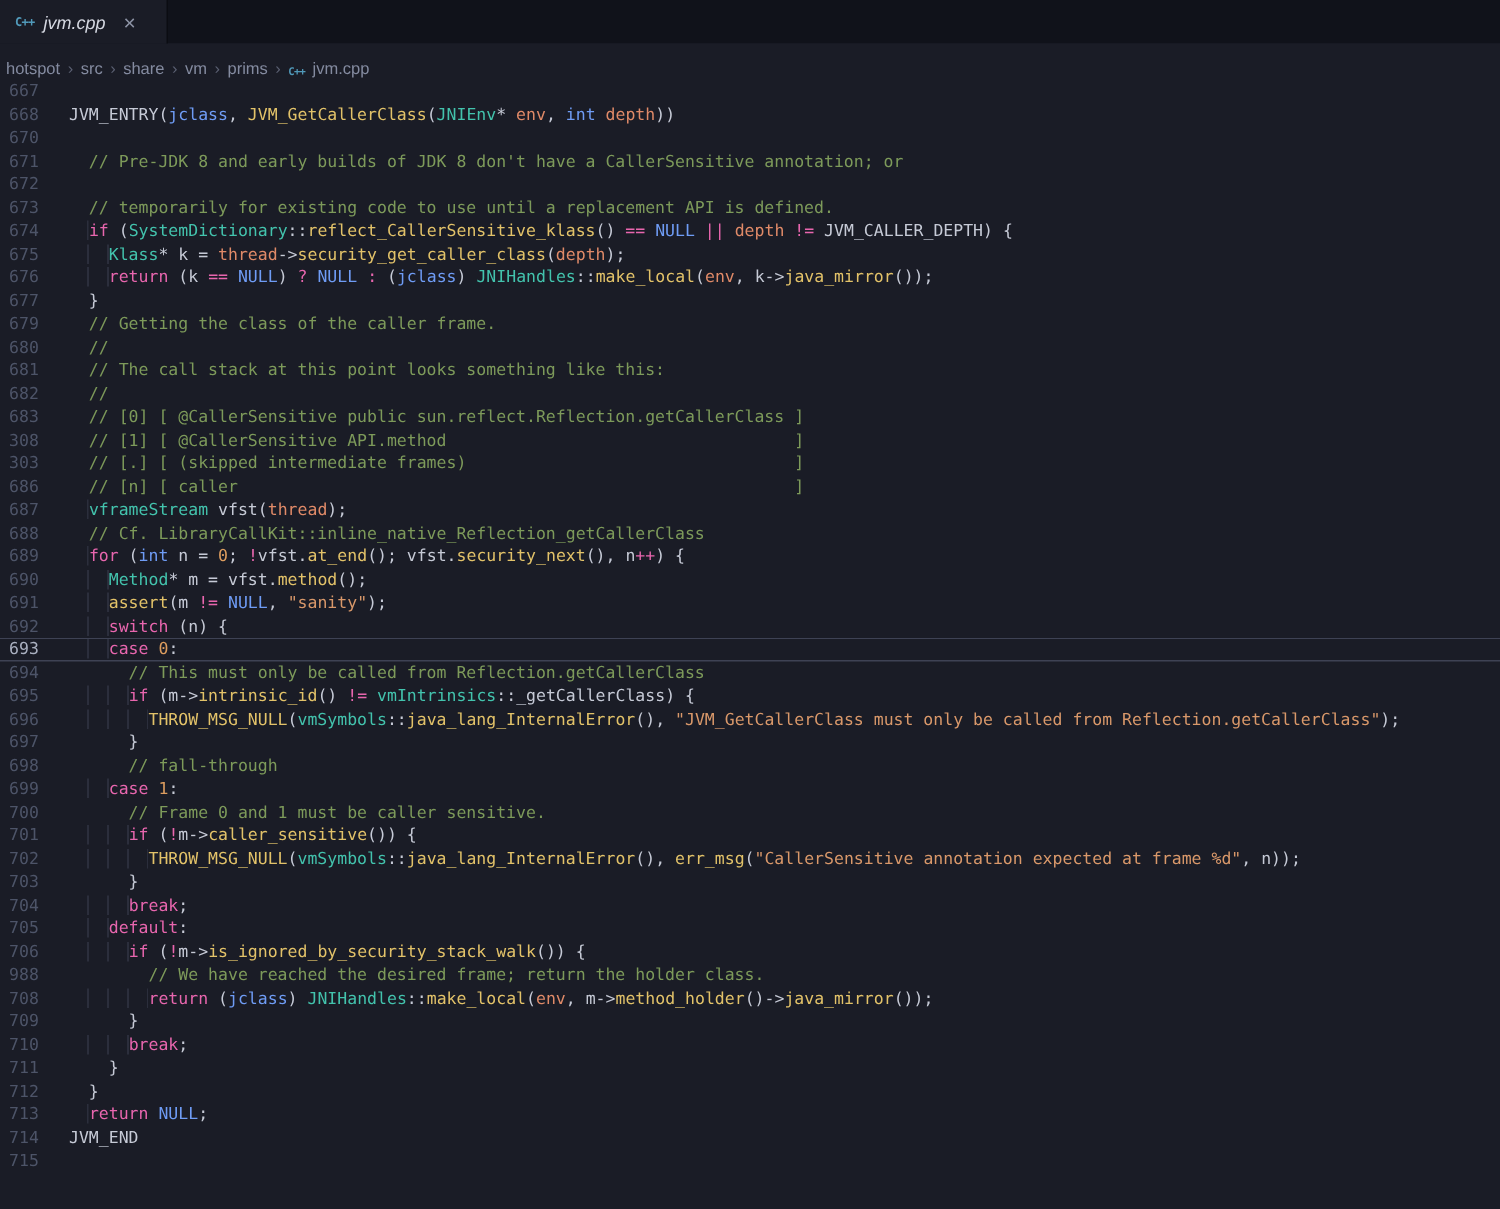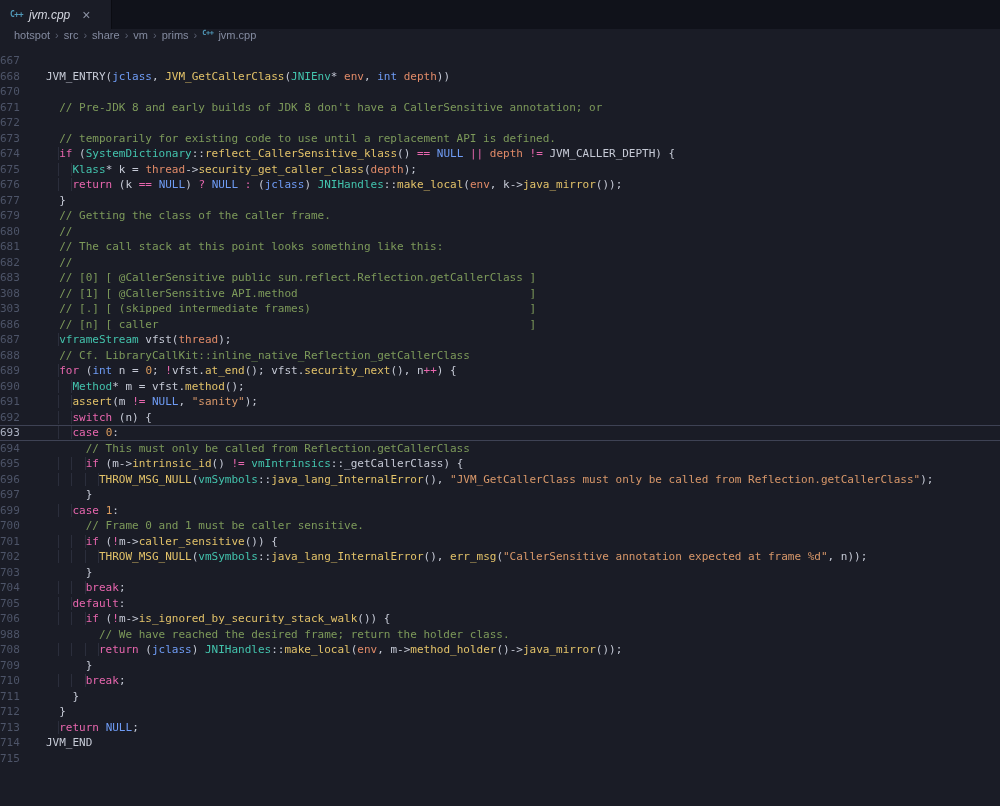--- a/index.html
+++ b/index.html
@@ -16,31 +16,31 @@
   
   .tabbar{height:29px;background:var(--tabbar-bg);display:flex;align-items:stretch}
   .tab{background:var(--bg);display:flex;align-items:center;gap:6px;padding:0 9px 0 10px;
        border-right:1px solid #0b0c12;min-width:112px;cursor:pointer}
   .tab-label{color:var(--tab-fg);font-size:12px;font-style:italic}
   .tab-close{color:#8d93a5;font-size:14px;line-height:14px;margin-left:6px;cursor:pointer}
   .ficon{color:var(--file-icon);font-family:"DejaVu Sans Mono",monospace;
          font-weight:bold;font-size:8px;letter-spacing:-.5px}
 
   
-  .breadcrumb{height:23px;display:flex;align-items:flex-start;padding-left:14px;gap:5px;
+  .breadcrumb{height:23px;display:flex;align-items:flex-end;padding-left:4px;gap:5px;
               background:var(--bg);font-size:11px;color:var(--breadcrumb-fg)}
   .crumb{cursor:pointer}
   .sep{color:#5b6072;font-size:11px}
   .breadcrumb .ficon{font-size:7px}
 
   
   .editor{font-family:"DejaVu Sans Mono",monospace;font-size:11px;padding-top:1px}
   .line{height:15.5px;line-height:15.5px;white-space:pre;display:flex}
   .line.current{box-shadow:inset 0 1px 0 var(--current-line-border), inset 0 -1px 0 var(--current-line-border)}
-  .ln{display:inline-block;width:46px;min-width:46px;text-align:left;padding-right:14px;
+  .ln{display:inline-block;width:46px;min-width:46px;text-align:center;padding-right:14px;
       color:var(--gutter-fg);user-select:none}
   .line.current .ln{color:var(--gutter-current-fg)}
   .code{color:var(--fg)}
   .t-pl{color:var(--fg)}
   .t-kw{color:var(--kw)}
   .t-ty{color:var(--ty)}
   .t-cl{color:var(--cl)}
   .t-fn{color:var(--fn)}
   .t-st{color:var(--st)}
   .t-cm{color:var(--cm)}
@@ -104,20 +104,21 @@
         <div class="line"><span class="ln">688</span><span class="code"><span class="t-cm">  // Cf. LibraryCallKit::inline_native_Reflection_getCallerClass</span></span></div>
         <div class="line"><span class="ln">689</span><span class="code"><span class="t-pl ws">  </span><span class="t-kw">for</span><span class="t-pl"> (</span><span class="t-ty">int</span><span class="t-pl"> n = </span><span class="t-nu">0</span><span class="t-pl">; </span><span class="t-op">!</span><span class="t-pl">vfst.</span><span class="t-fn">at_end</span><span class="t-pl">(); vfst.</span><span class="t-fn">security_next</span><span class="t-pl">(), n</span><span class="t-op">++</span><span class="t-pl">) {</span></span></div>
         <div class="line"><span class="ln">690</span><span class="code"><span class="t-pl ws">    </span><span class="t-cl">Method</span><span class="t-pl">* m = vfst.</span><span class="t-fn">method</span><span class="t-pl">();</span></span></div>
         <div class="line"><span class="ln">691</span><span class="code"><span class="t-pl ws">    </span><span class="t-fn">assert</span><span class="t-pl">(m </span><span class="t-op">!=</span><span class="t-pl"> </span><span class="t-cn">NULL</span><span class="t-pl">, </span><span class="t-st">"sanity"</span><span class="t-pl">);</span></span></div>
         <div class="line"><span class="ln">692</span><span class="code"><span class="t-pl ws">    </span><span class="t-kw">switch</span><span class="t-pl"> (n) {</span></span></div>
         <div class="line current"><span class="ln">693</span><span class="code"><span class="t-pl ws">    </span><span class="t-kw">case</span><span class="t-pl"> </span><span class="t-nu">0</span><span class="t-pl">:</span></span></div>
         <div class="line"><span class="ln">694</span><span class="code"><span class="t-cm">      // This must only be called from Reflection.getCallerClass</span></span></div>
         <div class="line"><span class="ln">695</span><span class="code"><span class="t-pl ws">      </span><span class="t-kw">if</span><span class="t-pl"> (m-&gt;</span><span class="t-fn">intrinsic_id</span><span class="t-pl">() </span><span class="t-op">!=</span><span class="t-pl"> </span><span class="t-cl">vmIntrinsics</span><span class="t-pl">::_getCallerClass) {</span></span></div>
         <div class="line"><span class="ln">696</span><span class="code"><span class="t-pl ws">        </span><span class="t-fn">THROW_MSG_NULL</span><span class="t-pl">(</span><span class="t-cl">vmSymbols</span><span class="t-pl">::</span><span class="t-fn">java_lang_InternalError</span><span class="t-pl">(), </span><span class="t-st">"JVM_GetCallerClass must only be called from Reflection.getCallerClass"</span><span class="t-pl">);</span></span></div>
         <div class="line"><span class="ln">697</span><span class="code"><span class="t-pl">      }</span></span></div>
+        <div class="line"><span class="ln">698</span><span class="code"><span class="t-cm">      // fall-through</span></span></div>
         <div class="line"><span class="ln">699</span><span class="code"><span class="t-pl ws">    </span><span class="t-kw">case</span><span class="t-pl"> </span><span class="t-nu">1</span><span class="t-pl">:</span></span></div>
         <div class="line"><span class="ln">700</span><span class="code"><span class="t-cm">      // Frame 0 and 1 must be caller sensitive.</span></span></div>
         <div class="line"><span class="ln">701</span><span class="code"><span class="t-pl ws">      </span><span class="t-kw">if</span><span class="t-pl"> (</span><span class="t-op">!</span><span class="t-pl">m-&gt;</span><span class="t-fn">caller_sensitive</span><span class="t-pl">()) {</span></span></div>
         <div class="line"><span class="ln">702</span><span class="code"><span class="t-pl ws">        </span><span class="t-fn">THROW_MSG_NULL</span><span class="t-pl">(</span><span class="t-cl">vmSymbols</span><span class="t-pl">::</span><span class="t-fn">java_lang_InternalError</span><span class="t-pl">(), </span><span class="t-fn">err_msg</span><span class="t-pl">(</span><span class="t-st">"CallerSensitive annotation expected at frame %d"</span><span class="t-pl">, n));</span></span></div>
         <div class="line"><span class="ln">703</span><span class="code"><span class="t-pl">      }</span></span></div>
         <div class="line"><span class="ln">704</span><span class="code"><span class="t-pl ws">      </span><span class="t-kw">break</span><span class="t-pl">;</span></span></div>
         <div class="line"><span class="ln">705</span><span class="code"><span class="t-pl ws">    </span><span class="t-kw">default</span><span class="t-pl">:</span></span></div>
         <div class="line"><span class="ln">706</span><span class="code"><span class="t-pl ws">      </span><span class="t-kw">if</span><span class="t-pl"> (</span><span class="t-op">!</span><span class="t-pl">m-&gt;</span><span class="t-fn">is_ignored_by_security_stack_walk</span><span class="t-pl">()) {</span></span></div>
         <div class="line"><span class="ln">988</span><span class="code"><span class="t-cm">        // We have reached the desired frame; return the holder class.</span></span></div>
         <div class="line"><span class="ln">708</span><span class="code"><span class="t-pl ws">        </span><span class="t-kw">return</span><span class="t-pl"> (</span><span class="t-ty">jclass</span><span class="t-pl">) </span><span class="t-cl">JNIHandles</span><span class="t-pl">::</span><span class="t-fn">make_local</span><span class="t-pl">(</span><span class="t-pr">env</span><span class="t-pl">, m-&gt;</span><span class="t-fn">method_holder</span><span class="t-pl">()-&gt;</span><span class="t-fn">java_mirror</span><span class="t-pl">());</span></span></div>

